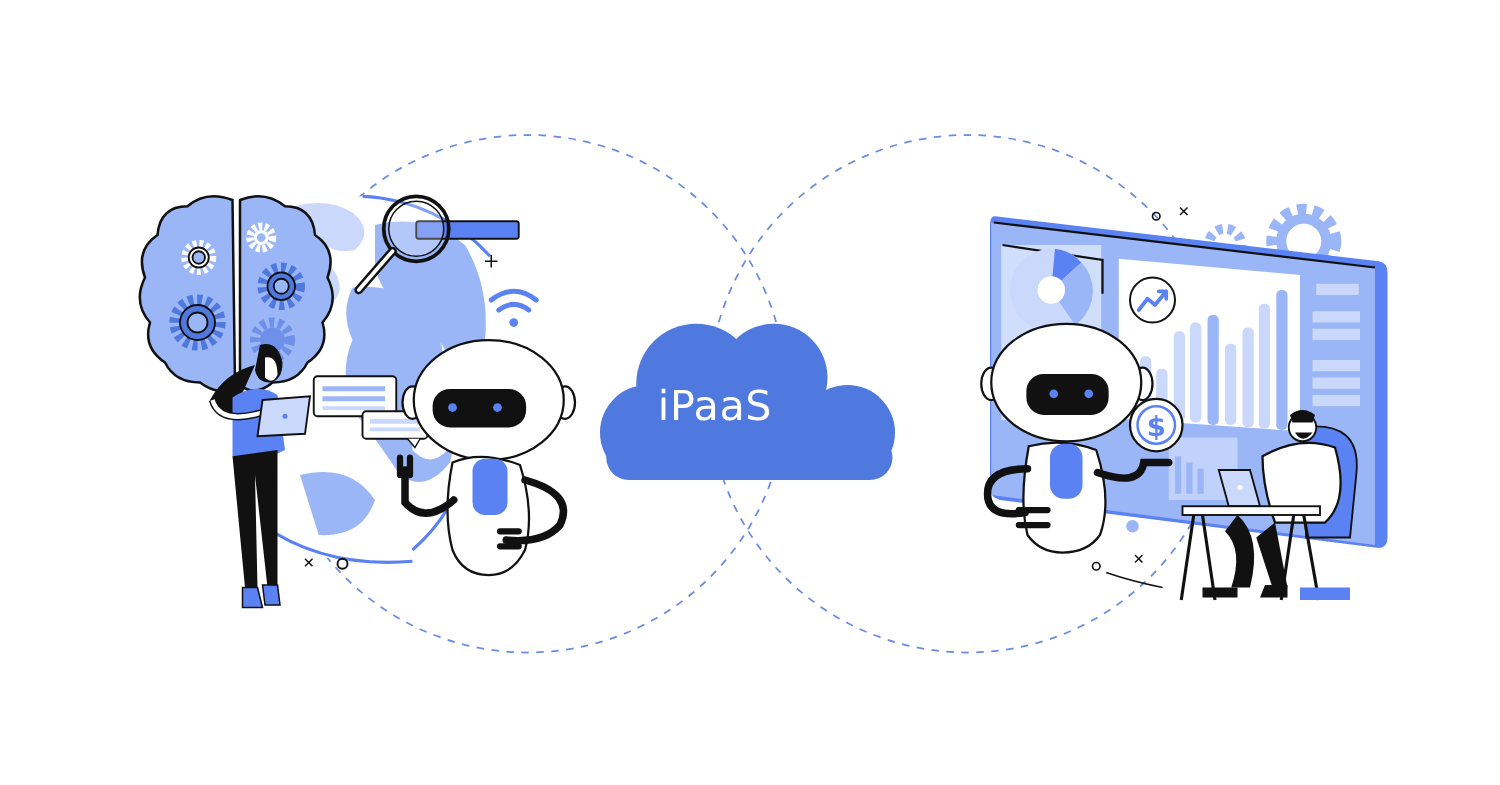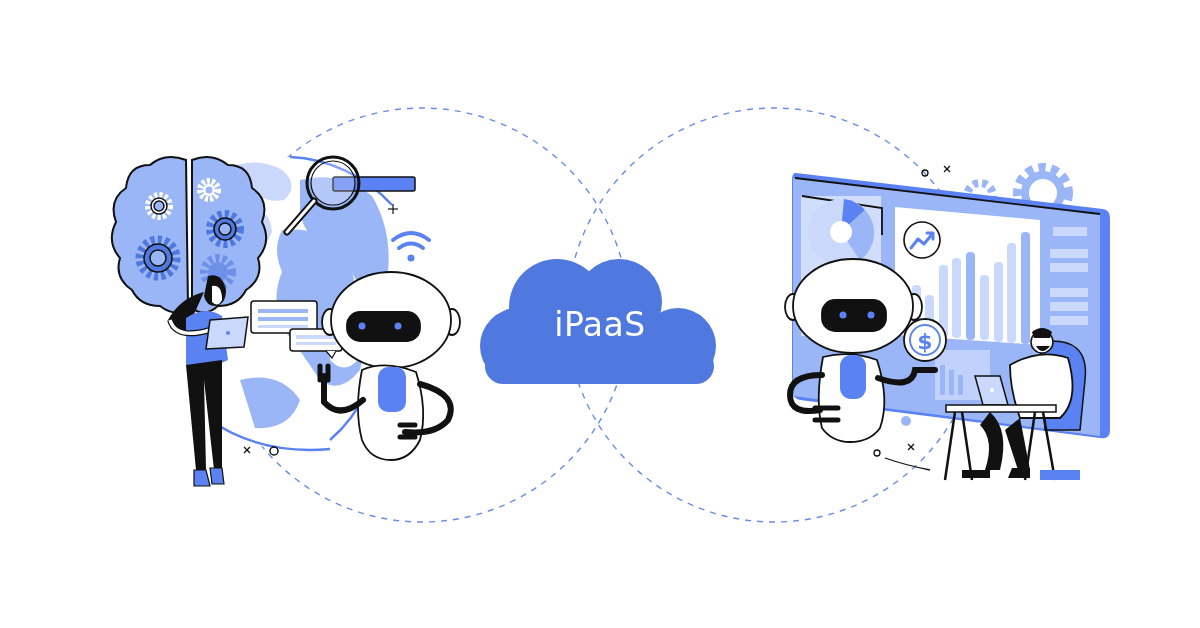--- a/index.html
+++ b/index.html
@@ -1,19 +1,19 @@
 <!DOCTYPE html>
 <html><head>
 <meta charset="utf-8">
 <style>
   html, body { margin: 0; padding: 0; background: #ffffff; }
   body { width: 1200px; height: 628px; overflow: hidden; position: relative; font-family: "DejaVu Sans", sans-serif; }
   .canvas { position: absolute; left: 0; top: 0; width: 1200px; height: 628px; }
   .cloud-label {
-    position: absolute; left: 500px; top: 305px; width: 200px; text-align: center;
+    position: absolute; left: 472px; top: 305px; width: 200px; text-align: center;
     color: #ffffff; font-family: "DejaVu Sans", sans-serif; font-size: 33px; letter-spacing: 0.5px;
   }
 </style>
 </head>
 <body>
 
 <svg class="canvas" viewBox="0 0 1200 628" xmlns="http://www.w3.org/2000/svg">
 
   <g fill="none" stroke="#4f79de" stroke-width="1.4" stroke-dasharray="6 6" opacity="0.85">
     <circle cx="422" cy="315" r="207"></circle>

